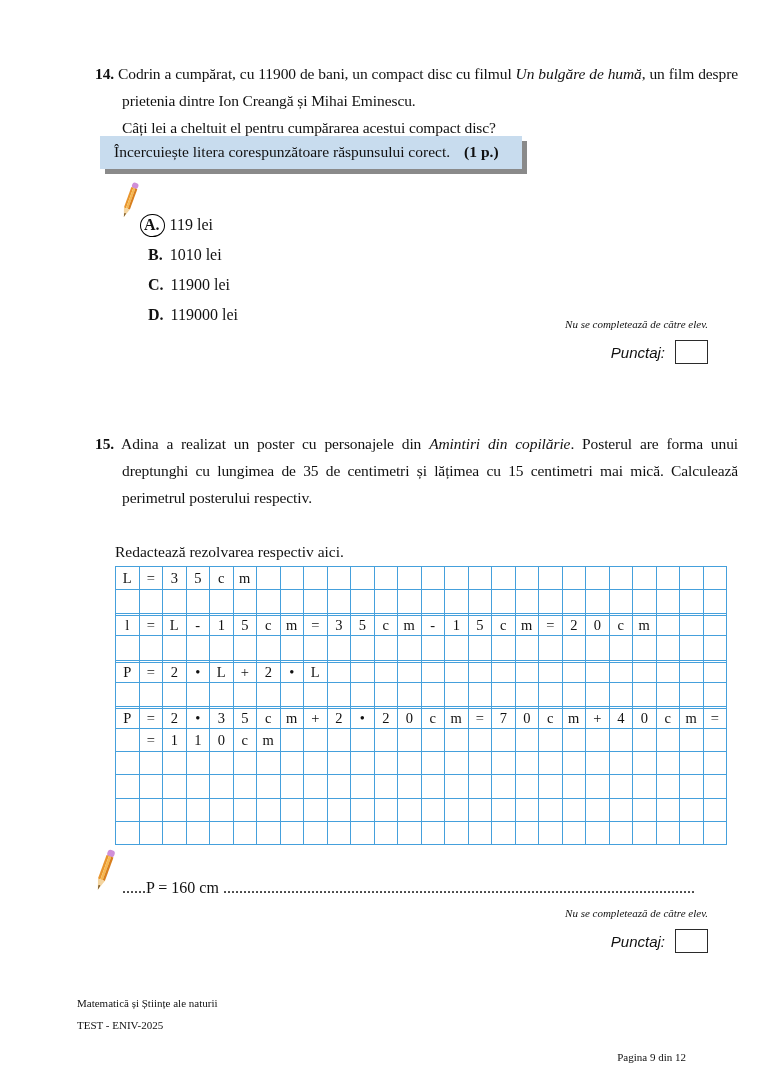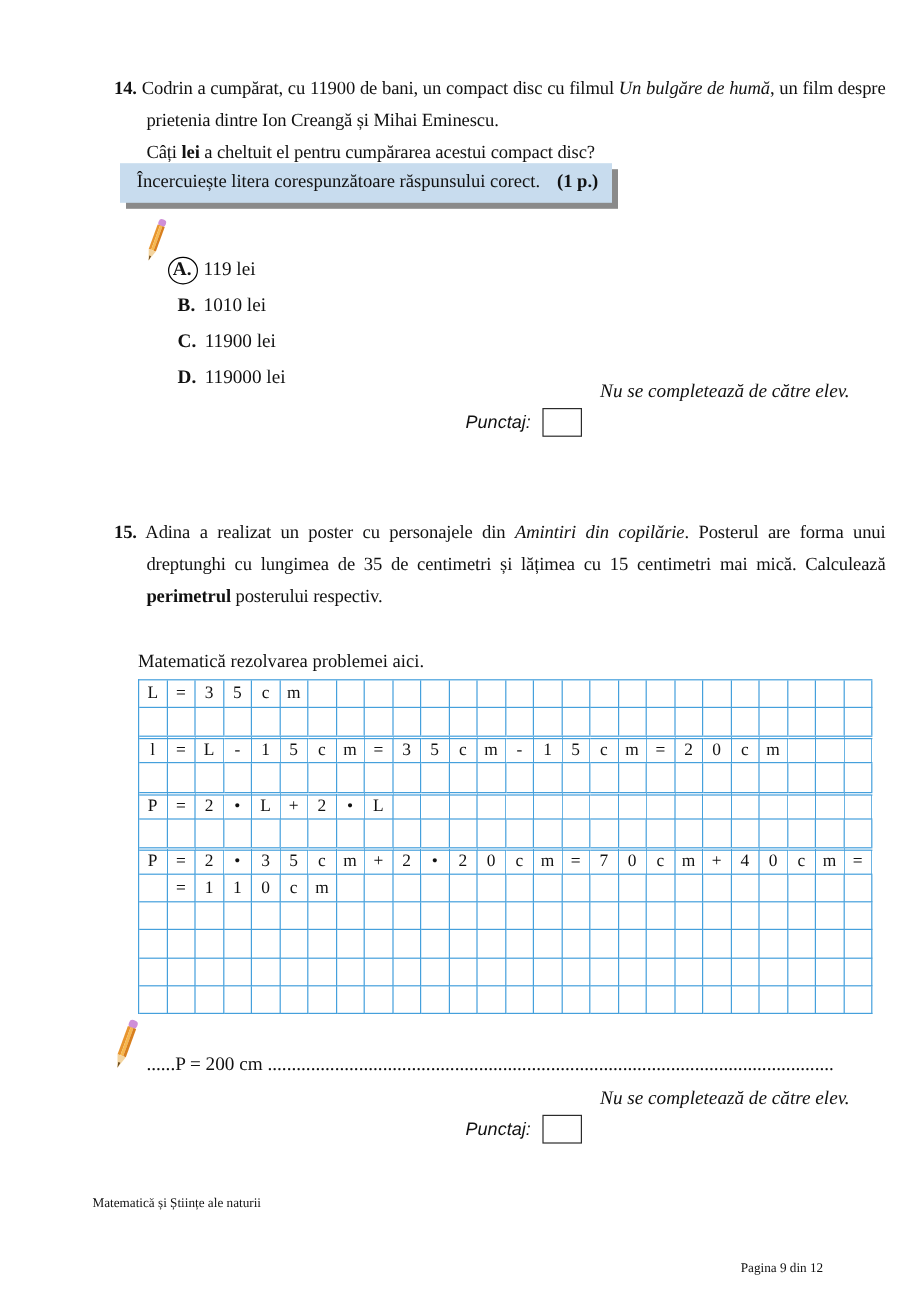--- a/index.html
+++ b/index.html
@@ -14,42 +14,42 @@
     position:relative;width:763px;height:1079px;background:#fff;overflow:hidden;
     font-family:"Liberation Serif","DejaVu Serif",serif;color:var(--ink);
   }
   .abs{position:absolute;}
   .para{
     font-size:15.5px;line-height:27px;text-align:justify;letter-spacing:-0.1px;
   }
   .qnum{font-weight:bold;}
   .hang{padding-left:27px;text-indent:-27px;}
   .it{font-style:italic;}
-  .b{font-weight:bold;}
+  .b{font-weight:normal;}
   .instruction-box{
     background:var(--box-bg);
     box-shadow:5px 5px 0 var(--box-shadow);
     font-size:15.5px;line-height:20px;
-    padding:6px 4px 7px 14px;
+    padding:6px 16px 7px 14px;
     width:392px;
     white-space:nowrap;
   }
   .instruction-box .pts{font-weight:bold;margin-left:14px;}
   .options{list-style:none;margin:0;padding:0;}
   .options li{height:30px;display:flex;align-items:center;font-size:16px;}
   .opt-letter{font-weight:bold;margin-right:7px;}
   .opt-letter.circled{
     border:1.6px solid #000;border-radius:50%;
     padding:1px 4px 2px 3px;margin-left:-8px;margin-right:5px;
   }
   .note{
-    font-style:italic;font-size:16px;text-align:right;width:320px;
+    font-style:italic;font-size:11px;text-align:right;width:320px;
   }
   .score-row{
-    display:flex;align-items:center;justify-content:flex-start;width:320px;gap:10px;
+    display:flex;align-items:center;justify-content:flex-end;width:320px;gap:10px;
   }
   .score-label{
     font-family:"Liberation Sans","DejaVu Sans",sans-serif;
     font-style:italic;font-size:15px;
   }
   .score-box{
     width:31px;height:22px;border:1.5px solid #2b2b2b;background:#fff;
   }
   .workspace-label{font-size:15.5px;}
   #work-grid{
@@ -128,21 +128,21 @@
     <span class="score-label">Punctaj:</span>
     <span class="score-box"></span>
   </div>
 
   <p class="abs para hang" style="left:95px;top:414px;width:616px;">
     <span class="qnum">15.</span>
     <span>Adina a realizat un poster cu personajele din </span><span class="it">Amintiri din copilărie</span><span>. Posterul are forma unui dreptunghi cu lungimea de 35 de centimetri și lățimea cu 15 centimetri mai mică. Calculează </span><span class="b">perimetrul</span><span> posterului respectiv.</span>
   </p>
 
 
-  <div class="abs workspace-label" style="left:115px;top:543px;">Matematică rezolvarea problemei aici.</div>
+  <div class="abs workspace-label" style="left:115px;top:543px;">Redactează rezolvarea respectiv aici.</div>
 
   <div id="work-grid" class="abs" style="left:115px;top:566px;">
       <div class="cell">L</div>
       <div class="cell">=</div>
       <div class="cell">3</div>
       <div class="cell">5</div>
       <div class="cell">c</div>
       <div class="cell">m</div>
       <div class="cell"></div>
       <div class="cell"></div>
@@ -457,27 +457,28 @@
       <rect x="6.5" y="1" width="7" height="6.5" rx="2.8" fill="#cf8fd8"></rect>
       <rect x="6.5" y="7" width="2.4" height="24" fill="#e8952e"></rect>
       <rect x="8.9" y="7" width="2.3" height="24" fill="#f7b84e"></rect>
       <rect x="11.2" y="7" width="2.3" height="24" fill="#d87f1e"></rect>
       <polygon points="6.5,31 13.5,31 10,41" fill="#f3d49f"></polygon>
       <polygon points="9.1,36.5 10.9,36.5 10,41" fill="#6b4a1c"></polygon>
     </svg>
   </div>
 
   <div class="abs answer-line" style="left:122px;top:879px;">
-    <span>......P = 200 cm </span><span>........................................................................................................................................................</span>
+    <span>......P = 160 cm </span><span>........................................................................................................................................................</span>
   </div>
 
   <div class="abs note" style="left:388px;top:907px;">Nu se completează de către elev.</div>
   <div class="abs score-row" style="left:388px;top:929px;">
     <span class="score-label">Punctaj:</span>
     <span class="score-box"></span>
   </div>
 
   <div class="abs footer" style="left:77px;top:992px;">
     <div>Matematică și Științe ale naturii</div>
+    <div>TEST - ENIV-2025</div>
   </div>
   <div class="abs footer" style="right:77px;top:1046px;">Pagina 9 din 12</div>
 
 </div>
 
 </body></html>

